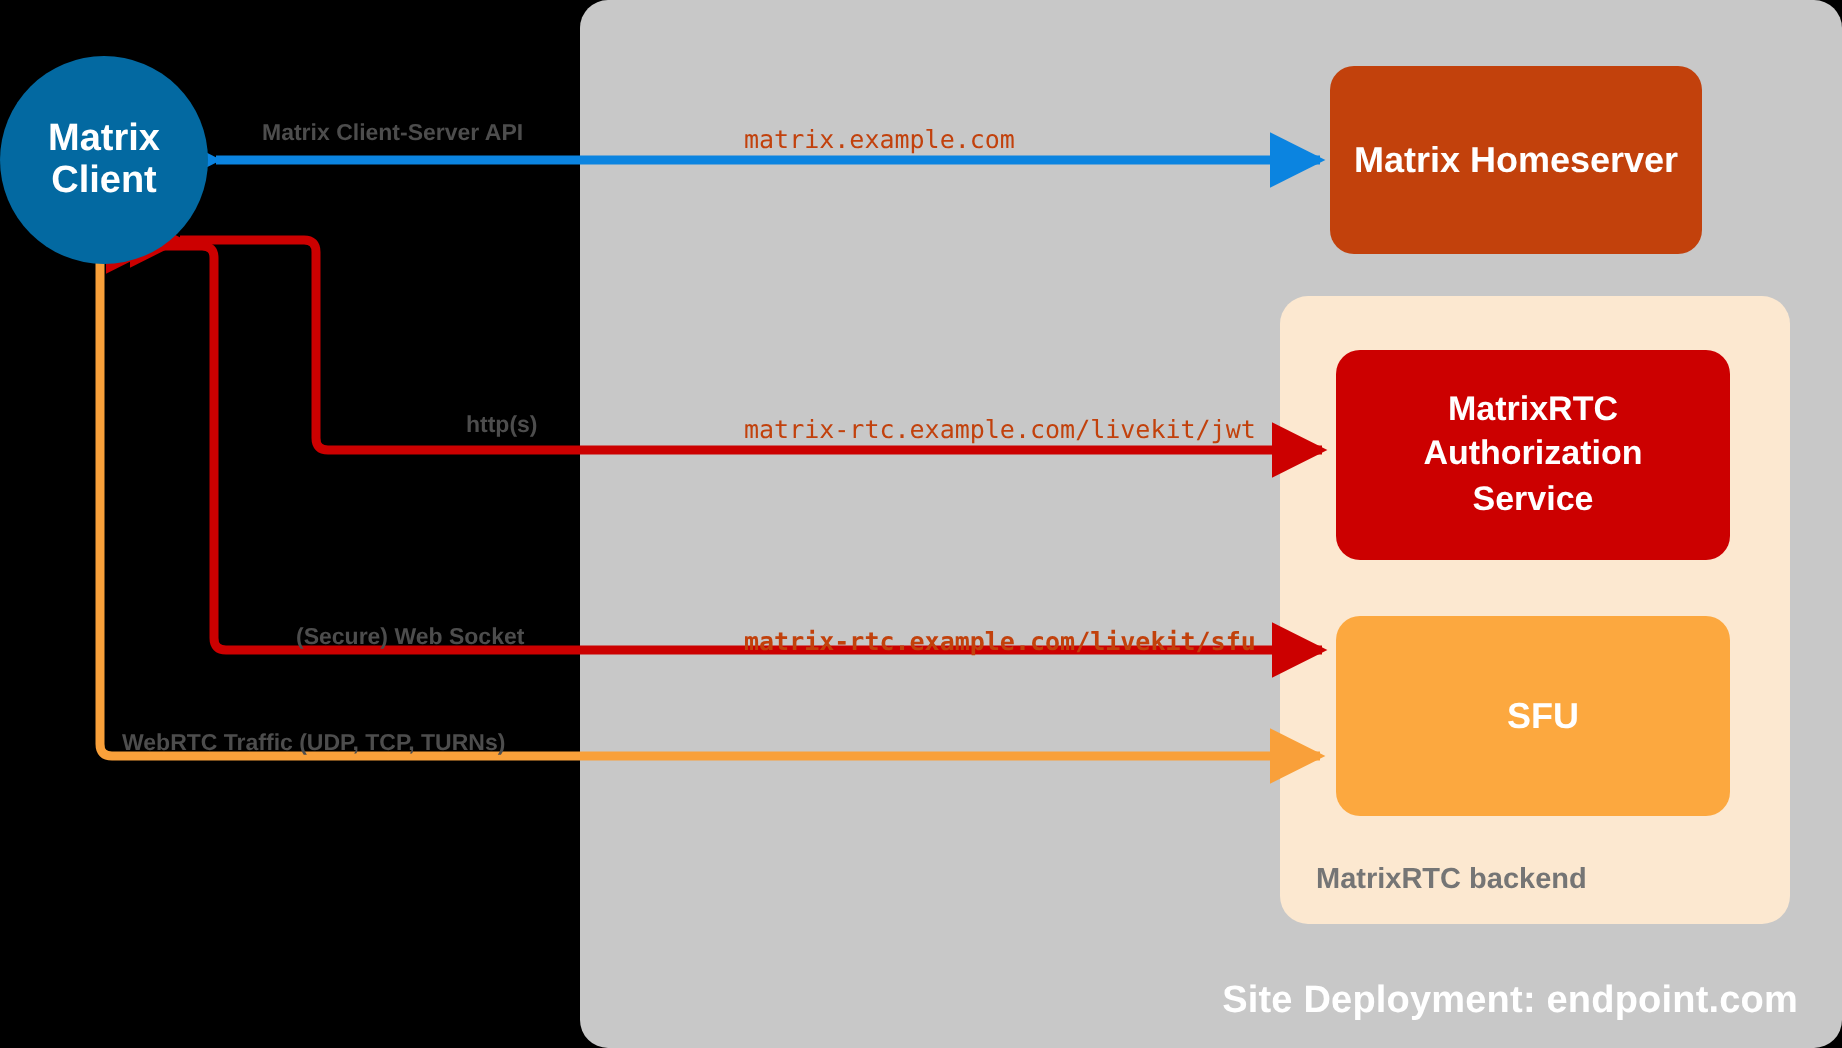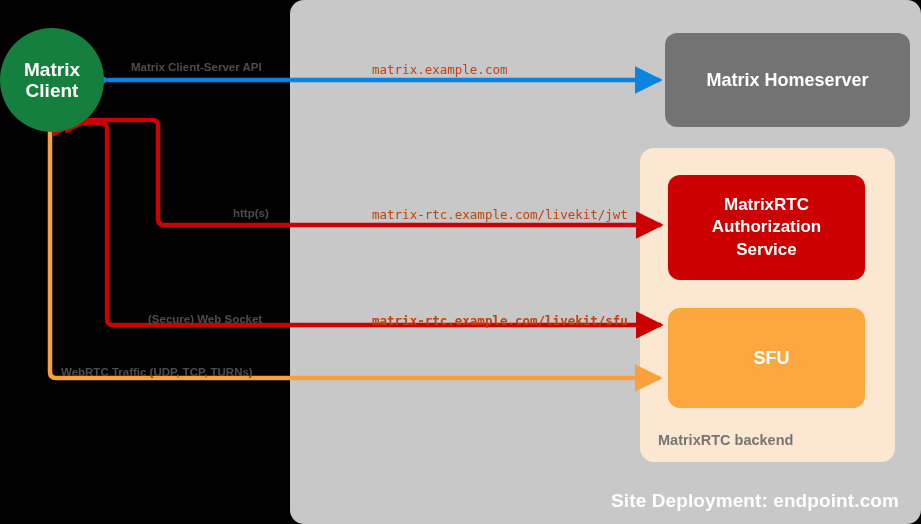--- a/index.html
+++ b/index.html
@@ -76,31 +76,31 @@
     color: #ffffff;
     font-weight: bold;
     box-sizing: border-box;
   }
   .node-client {
     left: 0px;
     top: 28px;
     width: 104px;
     height: 104px;
     border-radius: 50%;
-    background: #15803d;
+    background: #0369a1;
     font-size: 19px;
     line-height: 1.12;
   }
   .node-homeserver {
     left: 665px;
     top: 33px;
-    width: 245px;
+    width: 186px;
     height: 94px;
     border-radius: 12px;
-    background: #737373;
+    background: #c2410c;
     font-size: 18px;
   }
   .node-auth {
     left: 668px;
     top: 175px;
     width: 197px;
     height: 105px;
     border-radius: 12px;
     background: #cc0000;
     font-size: 17px;

